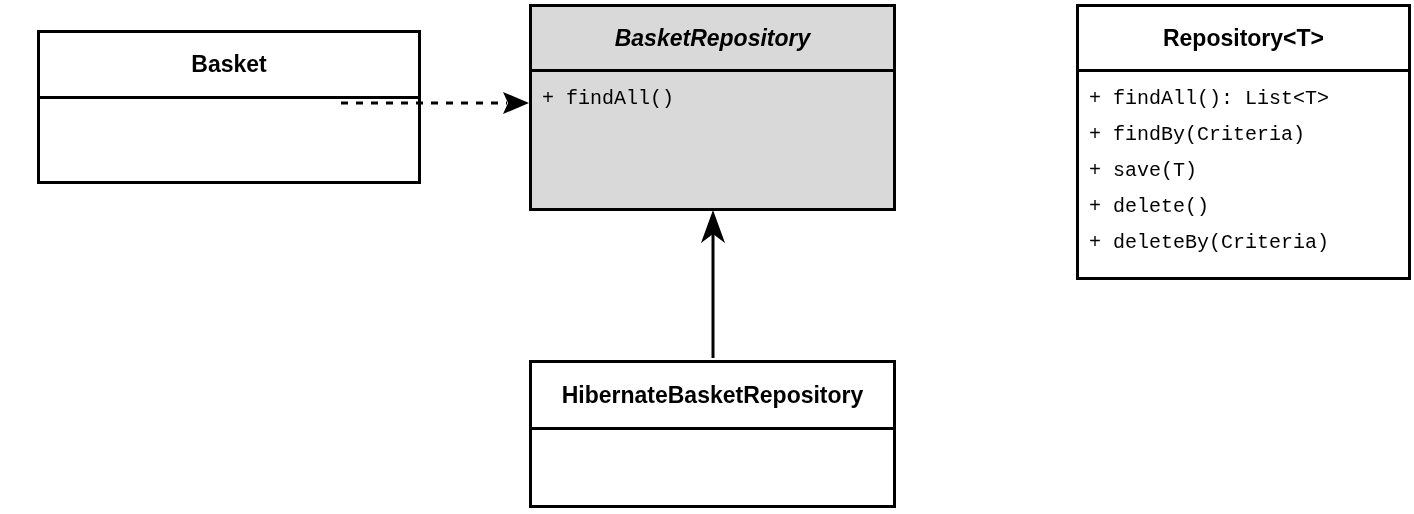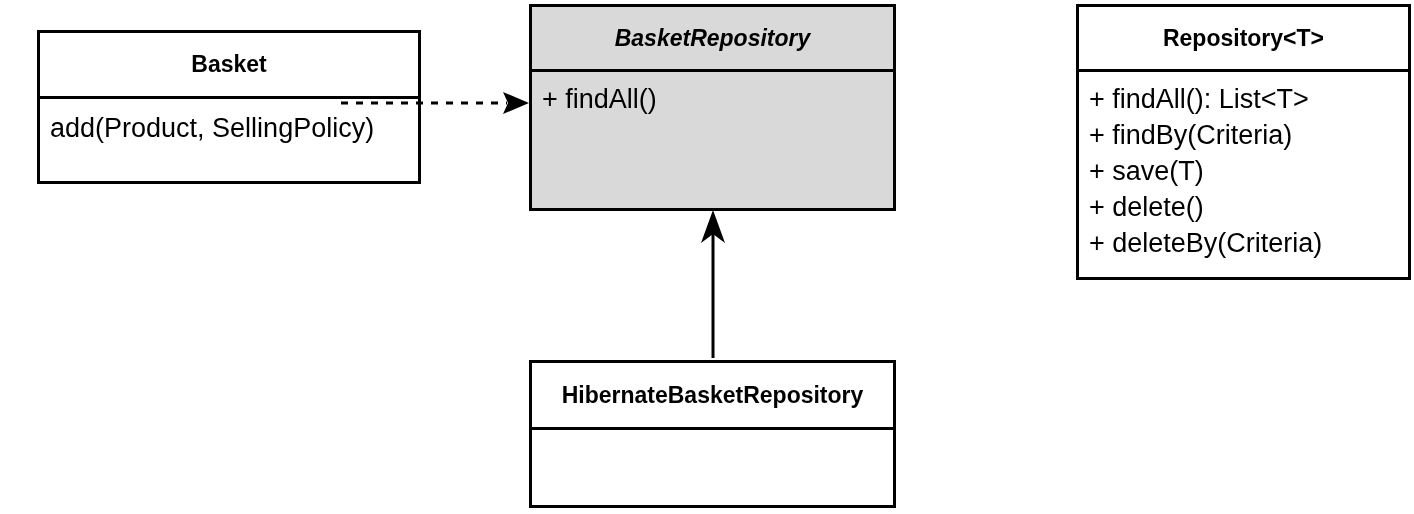--- a/index.html
+++ b/index.html
@@ -58,24 +58,25 @@
     flex: 1 1 auto;
     padding: 9px 10px 0 10px;
     display: flex;
     flex-direction: column;
   }
   .class-members.centered {
     padding-top: 0;
     justify-content: flex-start;
   }
   .member {
-    font-size: 27px;
+    font-size: 20px;
     line-height: 36px;
     color: #000000;
     white-space: nowrap;
+    font-family: Liberation Mono, monospace;
   }
   .member.plain {
     line-height: 34px;
   }
   .empty-compartment {
     flex: 1 1 auto;
   }
 
   
   #wires {
@@ -104,23 +105,20 @@
   }
 </style>
 </head>
 <body>
 
 <div id="canvas">
 
   <div class="uml-class" style="left:1px; top:30px; width:384px; height:154px;margin-left:36px;">
     <div class="class-title" style="height:63px;">Basket</div>
     <div class="class-divider"></div>
-    <div class="class-members centered">
-      <div class="member plain" style="padding-top:12px;">add(Product, SellingPolicy)</div>
-    </div>
   </div>
 
   <div class="uml-class shaded" style="left:529px; top:4px; width:367px; height:207px;">
     <div class="class-title italic" style="height:62px;">BasketRepository</div>
     <div class="class-divider"></div>
     <div class="class-members">
       <div class="member">+ findAll()</div>
     </div>
   </div>
 

